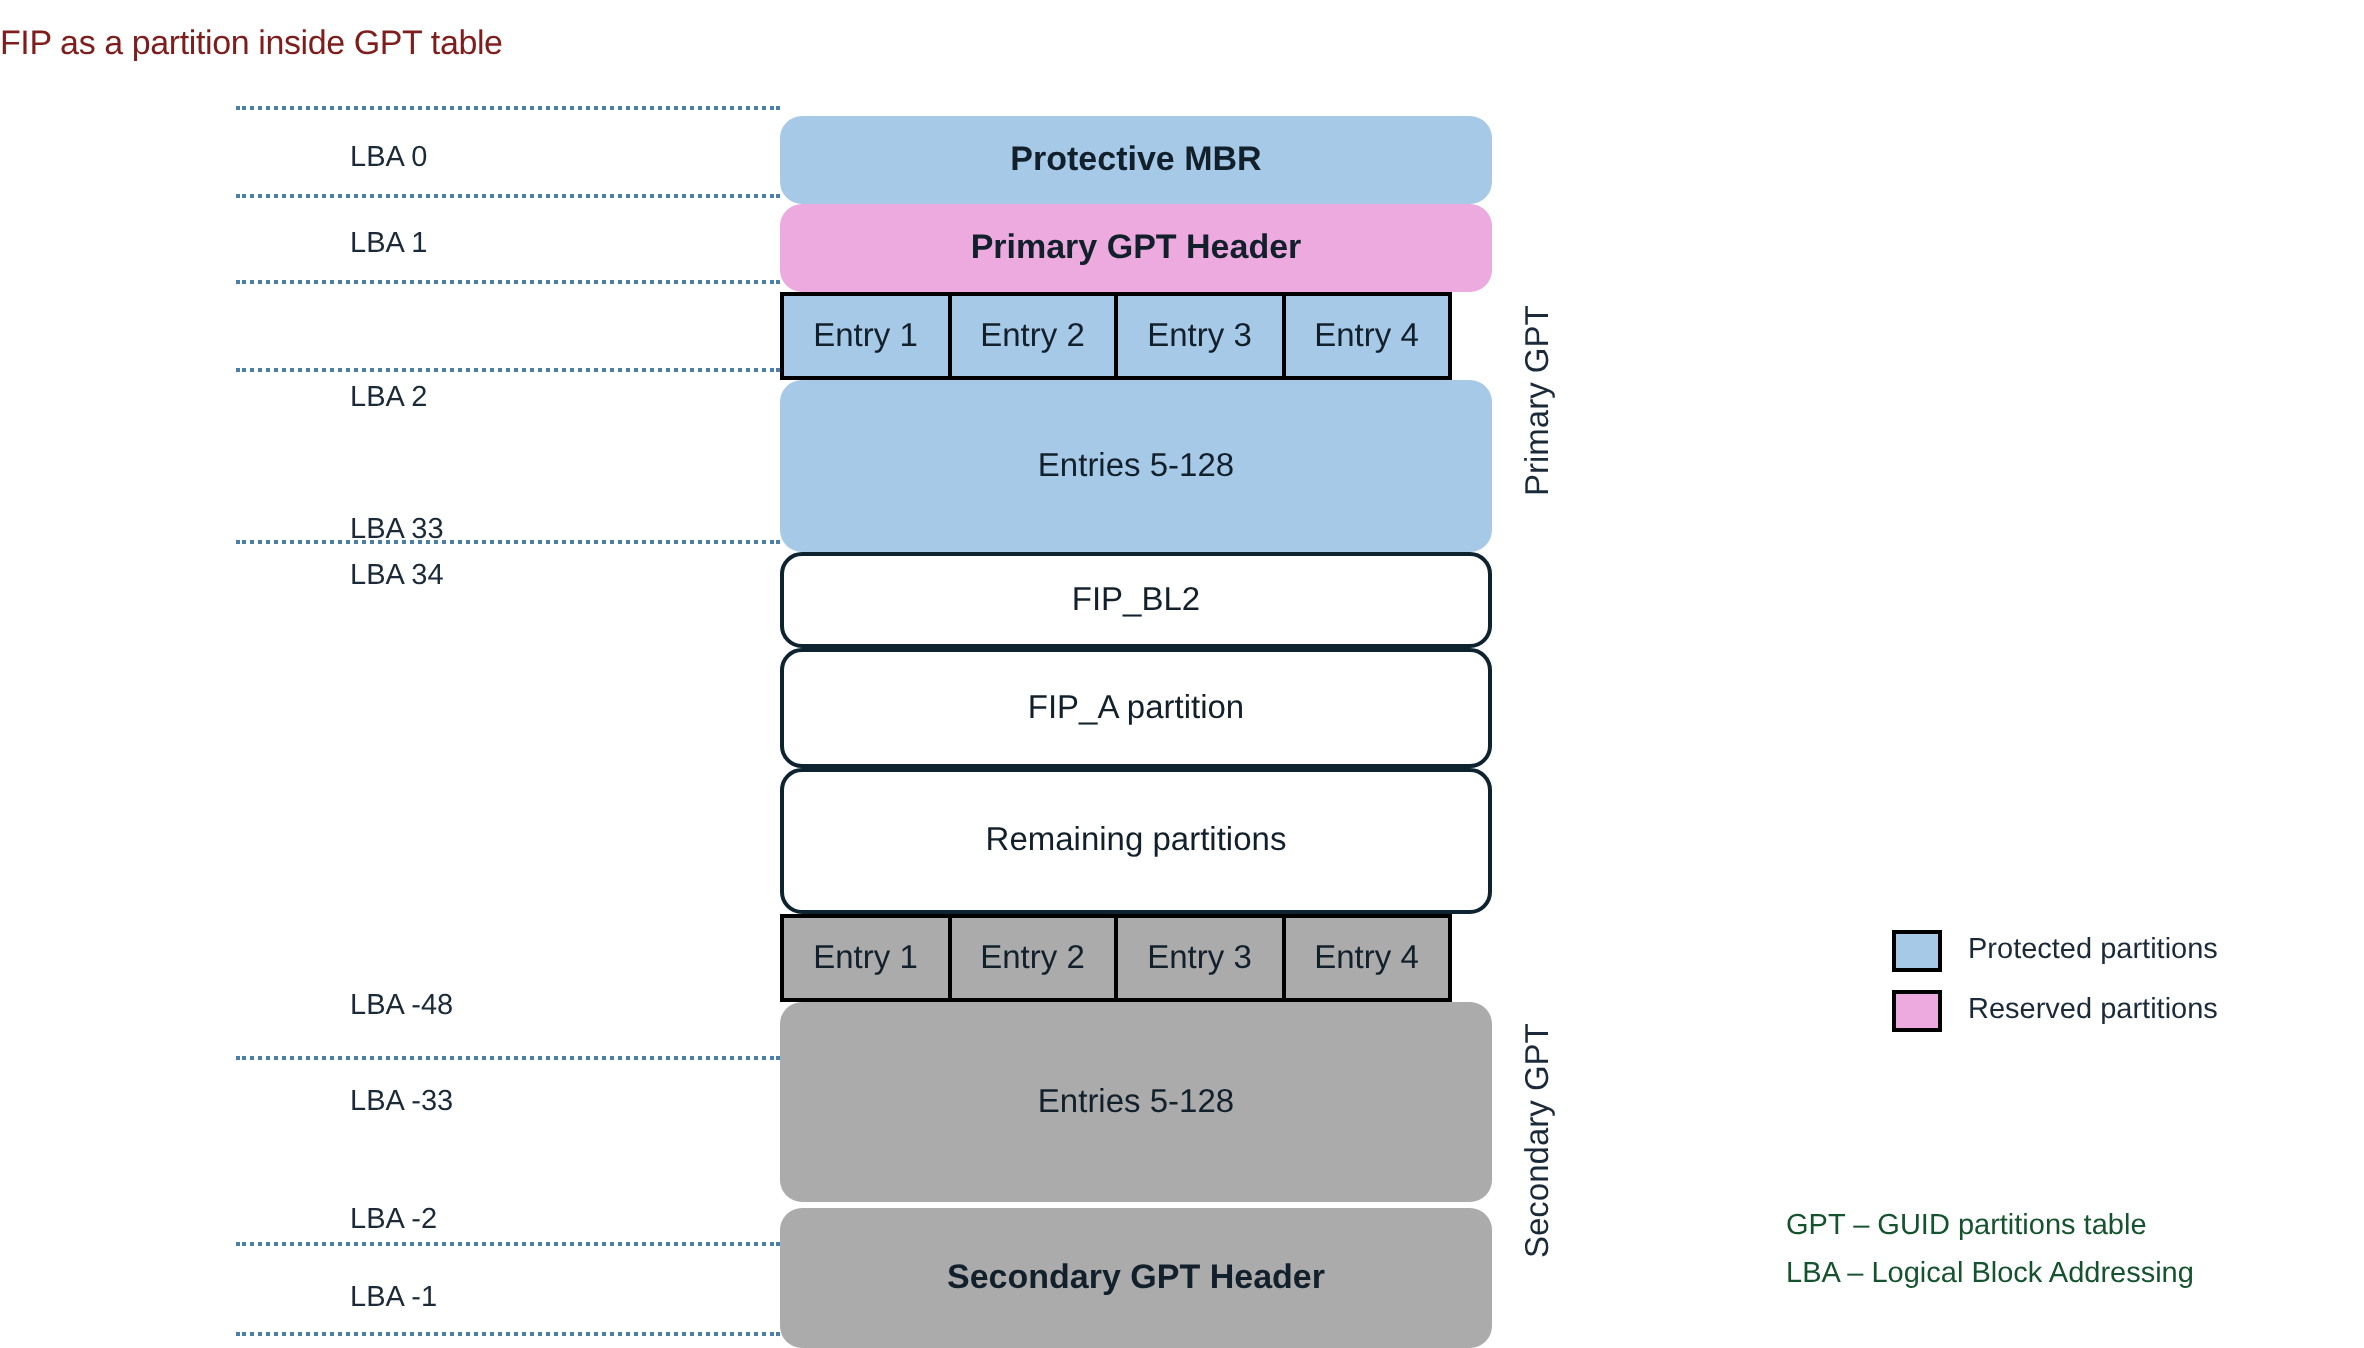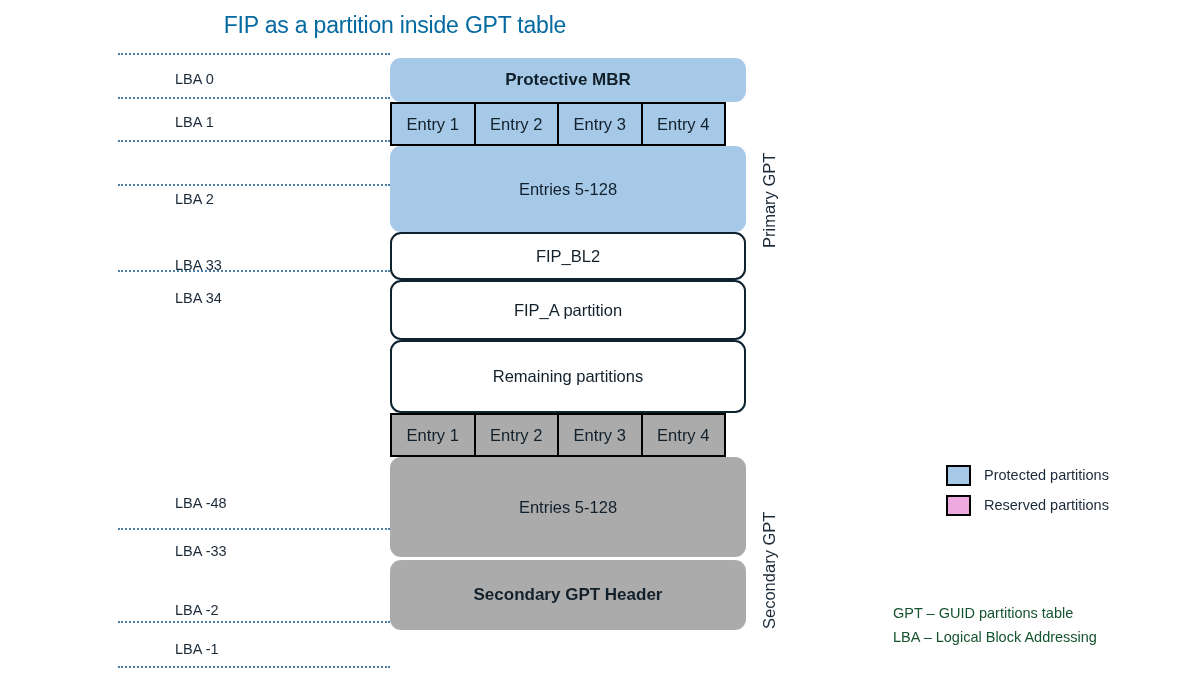--- a/index.html
+++ b/index.html
@@ -14,23 +14,22 @@
     position: relative;
     width: 1182px; height: 674px;
     background: #ffffff;
   }
 
   
   #title {
     position: absolute;
     left: 0; top: 12px;
     width: 790px;
-    text-align: center;
-    font-size: 23px;
-    color: #0369a1;
+    font-size: 17px;
+    color: #7f1d1d;
     font-family: "Liberation Sans", sans-serif;
     letter-spacing: -0.2px;
     white-space: nowrap;
   }
 
   
   .guide {
     position: absolute;
     left: 118px;
     width: 272px;
@@ -157,29 +156,30 @@
       <div class="guide" style="top: 528px;"></div>
       <div class="guide" style="top: 621px;"></div>
       <div class="guide" style="top: 666px;"></div>
     </div>
 
   <div id="lba-layer">
       <div class="lba" style="top: 71px;">LBA 0</div>
       <div class="lba" style="top: 114px;">LBA 1</div>
       <div class="lba" style="top: 157px; margin-top: 34px;">LBA 2</div>
       <div class="lba" style="top: 257px;">LBA 33</div>
-      <div class="lba" style="top: 290px;">LBA 34</div>
+      <div class="lba" style="top: 280px;">LBA 34</div>
       <div class="lba" style="top: 495px;">LBA -48</div>
       <div class="lba" style="top: 543px;">LBA -33</div>
       <div class="lba" style="top: 602px;">LBA -2</div>
       <div class="lba" style="top: 641px;">LBA -1</div>
     </div>
 
   <div id="stack">
       <div class="band blue bold" style="height: 44px;">Protective MBR</div>
+      <div class="band pink bold" style="height: 44px;">Primary GPT Header</div>
       <div class="entryrow blue" style="height: 44px;">
         <div class="cell">Entry 1</div>
         <div class="cell">Entry 2</div>
         <div class="cell">Entry 3</div>
         <div class="cell">Entry 4</div>
       </div>
       <div class="band blue" style="height: 86px;">Entries 5-128</div>
       <div class="band white boxed" style="height: 48px;">FIP_BL2</div>
       <div class="band white boxed" style="height: 60px;">FIP_A partition</div>
       <div class="band white boxed" style="height: 73px;">Remaining partitions</div>

